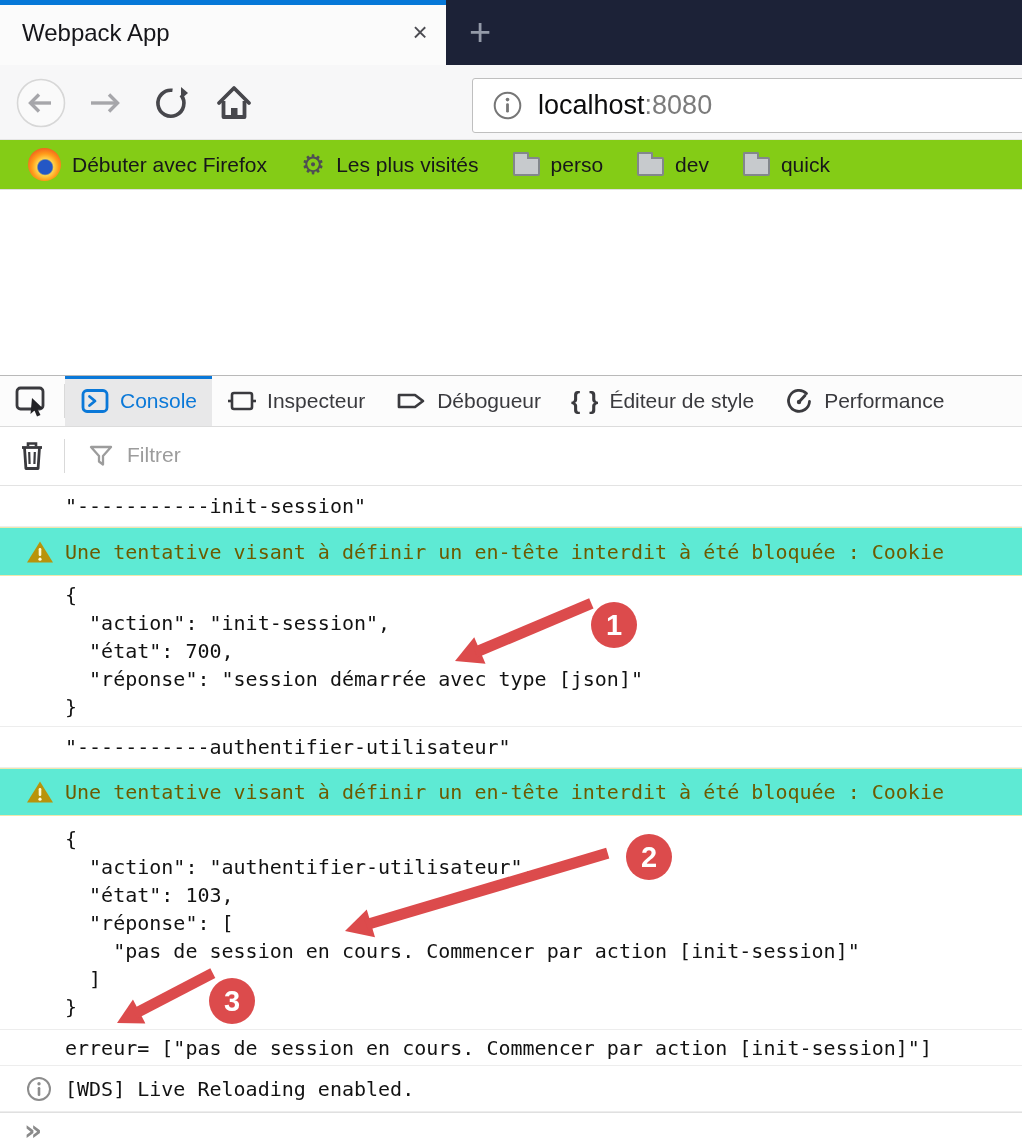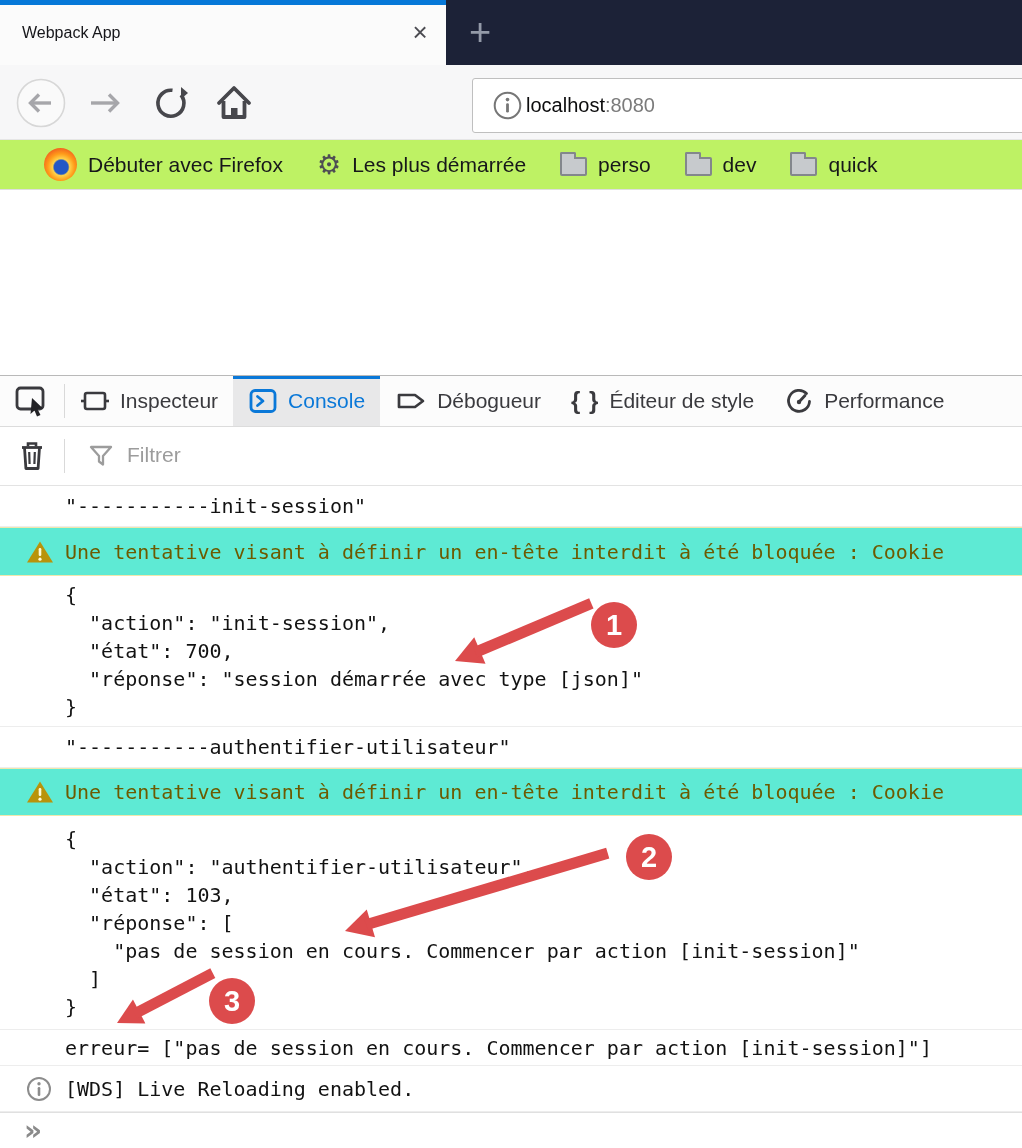--- a/index.html
+++ b/index.html
@@ -5,40 +5,40 @@
   * { margin:0; padding:0; box-sizing:border-box; }
   html,body { width:1022px; height:1148px; overflow:hidden; background:#fff;
     font-family:"Liberation Sans", sans-serif; }
   .stage { position:relative; width:1022px; height:1148px; }
 
   
   .tabstrip { height:65px; background:#1c2237; position:relative; }
   .tab { position:absolute; left:0; top:0; width:446px; height:65px; background:#fbfbfb;
     display:flex; align-items:center; }
   .tab-accent { position:absolute; left:0; top:0; width:446px; height:5px; background:#0678d8; }
-  .tab-title { margin-left:22px; font-size:16px; color:#16161a; flex:1; white-space:nowrap;
+  .tab-title { margin-left:22px; font-size:24px; color:#16161a; flex:1; white-space:nowrap;
     overflow:hidden; }
   .tab-close { width:40px; font-size:26px; color:#4c4c52; text-align:center; cursor:default;
     margin-right:6px; font-weight:400; }
   .newtab { position:absolute; left:452px; top:0; width:56px; height:65px; color:#939aa8;
     font-size:38px; font-weight:300; display:flex; align-items:center; justify-content:center; }
 
   
   .navbar { height:75px; background:#f7f7f8; position:relative; border-bottom:1px solid #e6e6e6; }
   .navbtn { position:absolute; top:0; height:75px; display:flex; align-items:center;
     justify-content:center; }
   .urlbar { position:absolute; left:472px; top:13px; width:560px; height:55px; background:#fff;
     border:1px solid #bfbfbf; border-radius:3px; display:flex; align-items:center; }
   .url-info { margin-left:20px; display:flex; align-items:center; }
-  .url-text { margin-left:4px; font-size:20px; color:#0c0c0d; white-space:nowrap; }
+  .url-text { margin-left:16px; font-size:27px; color:#0c0c0d; white-space:nowrap; }
   .url-port { color:#7b7b7b; }
 
   
-  .bookmarks { height:50px; background:#bef264; border-bottom:1px solid #dedede;
-    display:flex; align-items:center; padding-left:44px; }
+  .bookmarks { height:50px; background:#84cc16; border-bottom:1px solid #dedede;
+    display:flex; align-items:center; padding-left:28px; }
   .bm { display:flex; align-items:center; margin-right:34px; }
   .bm-label { font-size:21px; color:#17171a; margin-left:11px; white-space:nowrap; }
   .ff-logo { width:33px; height:33px; border-radius:50%;
     background:radial-gradient(circle at 52% 58%, #2457c5 0 27%, #ffd24a 33%, #ff9c1a 52%,
       #f1601e 76%, #cf3d50 100%); }
   .gear { font-family:"DejaVu Sans", sans-serif; font-size:27px; color:#4e4e53; line-height:1; }
   .folder { width:27px; height:19px; background:#c7cacd; border:2px solid #83878c;
     border-radius:2px; position:relative; margin-top:4px; }
   .folder::before { content:""; position:absolute; left:-2px; top:-7px; width:12px; height:5px;
     background:#c7cacd; border:2px solid #83878c; border-bottom:none;
@@ -147,21 +147,21 @@
     </div>
   </div>
 
   <div class="bookmarks">
     <div class="bm">
       <span class="ff-logo"></span>
       <span class="bm-label">Débuter avec Firefox</span>
     </div>
     <div class="bm">
       <span class="gear">⚙</span>
-      <span class="bm-label">Les plus démarrée</span>
+      <span class="bm-label">Les plus visités</span>
     </div>
     <div class="bm">
       <span class="folder"></span>
       <span class="bm-label">perso</span>
     </div>
     <div class="bm">
       <span class="folder"></span>
       <span class="bm-label">dev</span>
     </div>
     <div class="bm">
@@ -175,34 +175,34 @@
   <div class="devtools">
 
     <div class="dt-tabs">
       <div class="dt-pick">
         <svg width="34" height="32" viewBox="0 0 34 32">
           <rect x="2" y="3" width="26" height="21" rx="3.5" fill="none" stroke="#3a3a3e" stroke-width="2.8"></rect>
           <polygon points="17,13 28,23.5 22.5,24 25.5,30 22,31.5 19.5,25.5 15.5,29" fill="#222226"></polygon>
         </svg>
       </div>
       <div class="dt-sep"></div>
+      <div class="dt-tab active">
+        <svg width="30" height="28" viewBox="0 0 30 28">
+          <rect x="3" y="3.5" width="24" height="21" rx="4" fill="none" stroke="#0a78d8" stroke-width="2.8"></rect>
+          <polyline points="9.5,9.5 15,14 9.5,18.5" fill="none" stroke="#0a78d8" stroke-width="2.8" stroke-linecap="round" stroke-linejoin="round"></polyline>
+        </svg>
+        <span class="lbl">Console</span>
+      </div>
       <div class="dt-tab">
         <svg width="30" height="30" viewBox="0 0 30 30">
           <rect x="5" y="7" width="20" height="16" rx="2" fill="none" stroke="#3a3a3e" stroke-width="2.6"></rect>
           <line x1="1" y1="15" x2="5" y2="15" stroke="#3a3a3e" stroke-width="2.6"></line>
           <line x1="25" y1="15" x2="29" y2="15" stroke="#3a3a3e" stroke-width="2.6"></line>
         </svg>
         <span class="lbl">Inspecteur</span>
-      </div>
-      <div class="dt-tab active">
-        <svg width="30" height="28" viewBox="0 0 30 28">
-          <rect x="3" y="3.5" width="24" height="21" rx="4" fill="none" stroke="#0a78d8" stroke-width="2.8"></rect>
-          <polyline points="9.5,9.5 15,14 9.5,18.5" fill="none" stroke="#0a78d8" stroke-width="2.8" stroke-linecap="round" stroke-linejoin="round"></polyline>
-        </svg>
-        <span class="lbl">Console</span>
       </div>
       <div class="dt-tab">
         <svg width="32" height="28" viewBox="0 0 32 28">
           <path d="M4 8 h16 l8 6 l-8 6 H4 z" fill="none" stroke="#3a3a3e" stroke-width="2.7" stroke-linejoin="round"></path>
         </svg>
         <span class="lbl">Débogueur</span>
       </div>
       <div class="dt-tab">
         <span class="braces">{ }</span>
         <span class="lbl">Éditeur de style</span>

